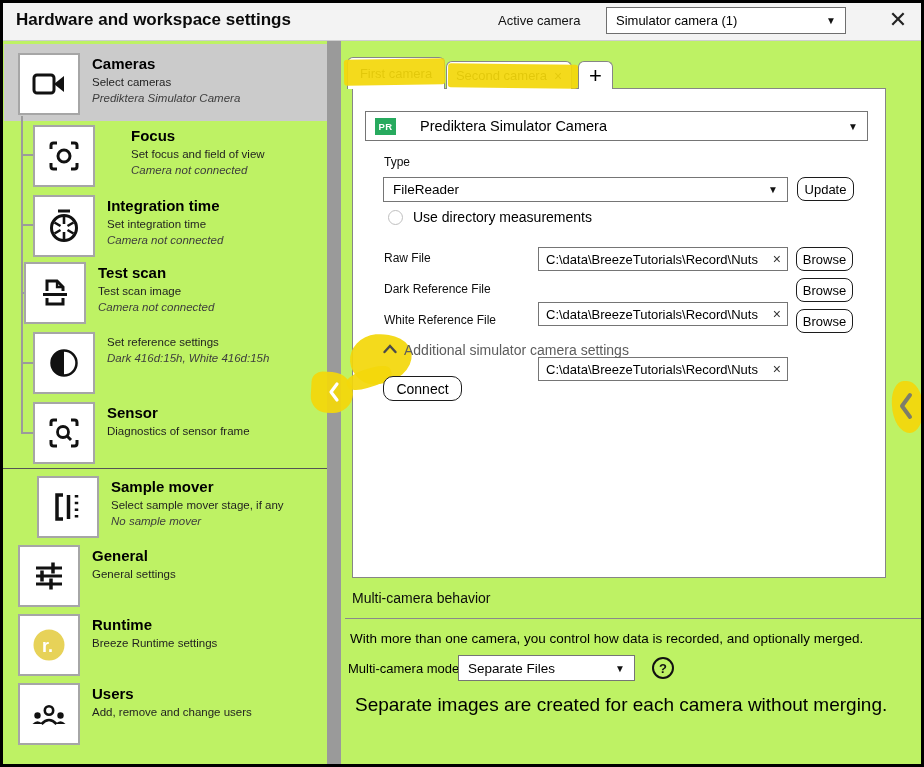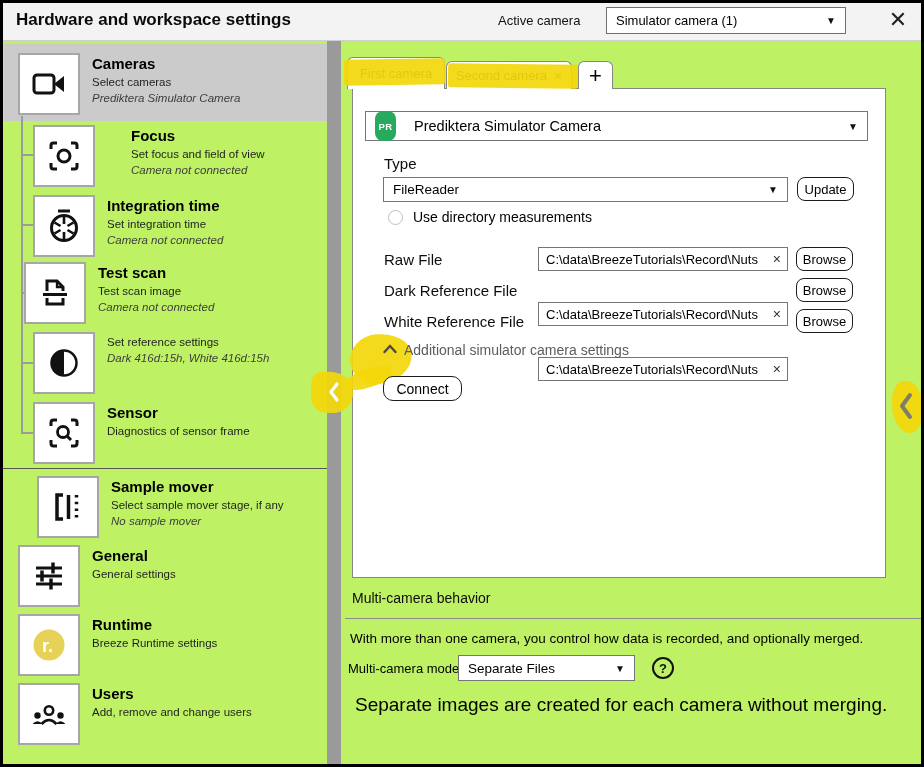--- a/index.html
+++ b/index.html
@@ -33,22 +33,22 @@
   .tab{position:absolute;background:#fff;border:1px solid #868686;border-bottom:none;border-radius:6px 6px 0 0;display:flex;align-items:center;justify-content:center;gap:7px;font-size:13px;color:#000;z-index:6;}
   .tab .lbl{position:relative;z-index:8;}
   .tab-close{position:relative;z-index:8;font-size:14px;color:#222;}
   .tab-plus{font-size:22px;font-weight:400;position:relative;z-index:8;}
 
   
   .content-box{position:absolute;left:352px;top:88px;width:534px;height:490px;border:1px solid #868686;background:#fff;z-index:4;}
 
   .combo{background:#fff;border:1px solid #757575;display:flex;align-items:center;justify-content:space-between;padding:0 9px;}
   .caret{font-size:10px;color:#111;flex:0 0 auto;}
-  .pr-badge{width:21px;height:30px;border-radius:8px;background:#27aa5e;color:#fff;font-size:9.5px;font-weight:bold;display:flex;align-items:center;justify-content:center;letter-spacing:.4px;margin-right:18px;flex:0 0 auto;}
-  .small-label{font-size:15px;color:#0d0d0d;}
+  .pr-badge{width:21px;height:17px;border-radius:0;background:#27aa5e;color:#fff;font-size:9.5px;font-weight:bold;display:flex;align-items:center;justify-content:center;letter-spacing:.4px;margin-right:24px;flex:0 0 auto;}
+  .small-label{font-size:12px;color:#0d0d0d;}
   .btn{background:#fff;border:1.6px solid #1c1c1c;border-radius:8px;display:flex;align-items:center;justify-content:center;font-size:13px;color:#000;}
   .field{background:#fff;border:1px solid #757575;display:flex;align-items:center;font-size:13px;padding:0 22px 0 7px;white-space:nowrap;overflow:hidden;position:relative;}
   .clear-x{position:absolute;right:6px;top:3px;font-size:14px;color:#333;}
   .radio{width:15px;height:15px;border-radius:50%;border:1.5px solid #bfbfbf;background:#fff;}
   .muted{color:#5c5c5c;}
 
   
   .section-title{font-size:14px;color:#0c0c0c;}
   .hr{position:absolute;left:345px;top:618px;width:576px;height:1px;background:#8a8a8a;}
   .help-circle{width:22px;height:22px;border-radius:50%;border:2px solid #111;display:flex;align-items:center;justify-content:center;font-size:13px;font-weight:bold;color:#111;}

